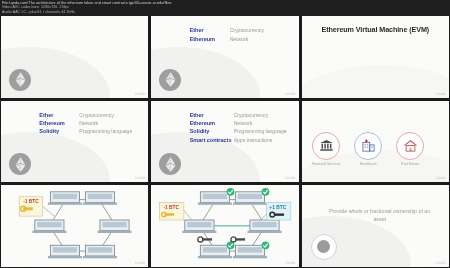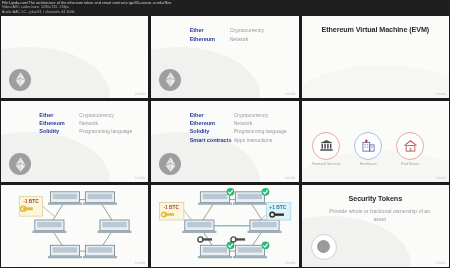--- a/index.html
+++ b/index.html
@@ -370,21 +370,20 @@
             </g>
           </svg>
         </div>
         <div class="wm">LinkedIn</div>
       </div>
     </div>
 
     <div class="cell">
       <div class="slide">
         <div class="swoosh"></div>
-        <div class="slide-title">Security Tokens</div>
         <div class="slide-sub">Provide whole or fractional ownership of an asset</div>
         <div class="gray-badge">
           <div class="inner"></div>
         </div>
         <div class="wm">LinkedIn</div>
       </div>
     </div>
 
   </div>
 </div>

